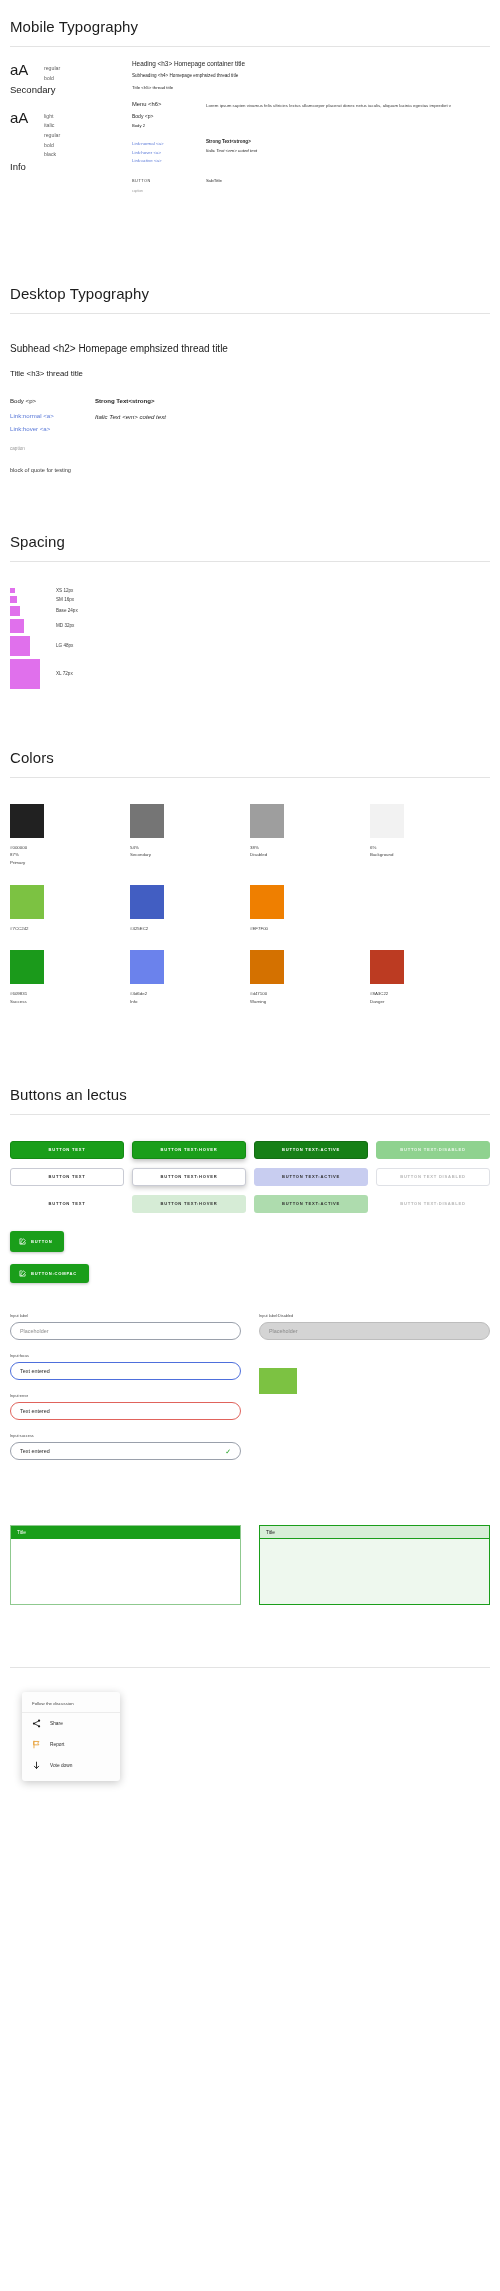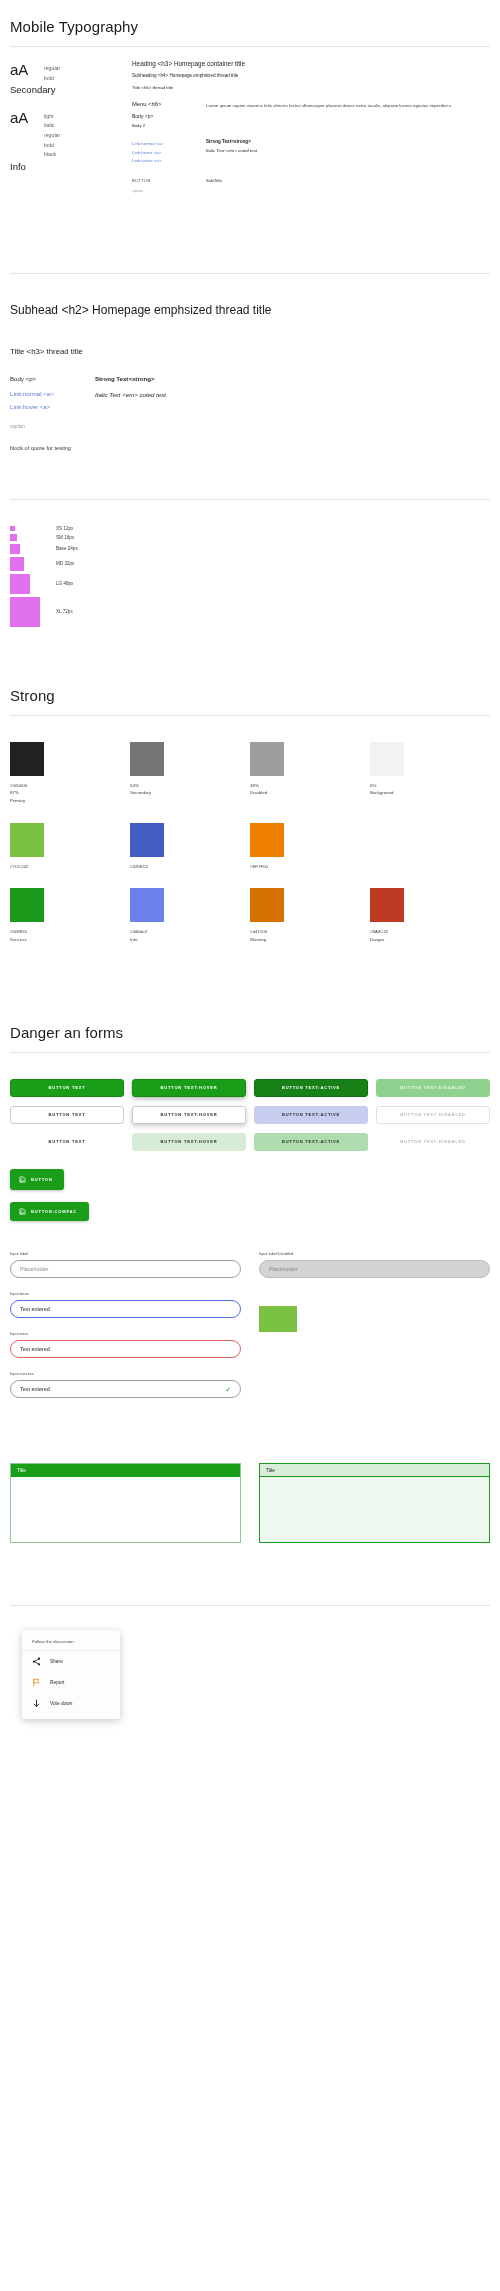--- a/index.html
+++ b/index.html
@@ -65,21 +65,21 @@
   .mt-strong { font-size: 4.6px; color: #1f1f1f; font-weight: 700; line-height: 1; margin-bottom: 4px; }
   .mt-italic { font-size: 4.4px; color: #1f1f1f; font-style: italic; line-height: 1; }
 
   .mt-lower { display: flex; margin-top: 13px; }
   .mt-btn-lbl { font-size: 3.9px; color: #3d3d3d; letter-spacing: .5px; width: 74px; flex: 0 0 74px; }
   .mt-subtitle { font-size: 4.4px; color: #1f1f1f; }
   .mt-caption { font-size: 3.4px; color: #9a9a9a; margin-top: 6px; }
 
   
   .dt-h1 { font-size: 13.5px; color: #1b1b1b; margin-bottom: 16px; line-height: 1; }
-  .dt-h2 { font-size: 12px; color: #1b1b1b; margin-bottom: 32px; line-height: 1; }
+  .dt-h2 { font-size: 10px; color: #1b1b1b; margin-bottom: 16px; line-height: 1; }
   .dt-h3 { font-size: 7.8px; color: #1b1b1b; margin-bottom: 20px; line-height: 1; }
   .dt-row { display: flex; margin-bottom: 5px; }
   .dt-col-a { width: 85px; flex: 0 0 85px; }
   .dt-body { font-size: 6.1px; color: #1f1f1f; line-height: 1; }
   .dt-strong { font-size: 6.1px; color: #1f1f1f; font-weight: 700; line-height: 1; }
   .dt-italic { font-size: 6.1px; color: #1f1f1f; font-style: italic; line-height: 1; }
   .dt-link { font-size: 6.1px; color: #5a79d8; line-height: 2.15; display: block; }
   .dt-caption { font-size: 4.6px; color: #9a9a9a; margin-top: 10px; }
   .dt-quote { font-size: 5.6px; color: #3d3d3d; margin-top: 16px; }
 
@@ -255,20 +255,21 @@
           </div>
           <div class="mt-col-b">
             <div class="mt-subtitle">SubTitle</div>
           </div>
         </div>
       </div>
     </div>
   </div>
 
   <div class="section" style="margin-top:74px">
+    <div class="section-title">Desktop Typography</div>
     <div class="section-rule"></div>
 
     <div style="padding-top:16px">
       <div class="dt-h2">Subhead &lt;h2&gt; Homepage emphsized  thread title</div>
       <div class="dt-h3">Title &lt;h3&gt; thread title</div>
 
       <div class="dt-row">
         <div class="dt-col-a">
           <div class="dt-body">Body &lt;p&gt;</div>
         </div>
@@ -286,20 +287,21 @@
           <div class="dt-italic" style="padding-top:5px">Italic Text &lt;em&gt; coted text</div>
         </div>
       </div>
 
       <div class="dt-caption">caption</div>
       <div class="dt-quote">block of quote for testing</div>
     </div>
   </div>
 
   <div class="section" style="margin-top:42px">
+    <div class="section-title">Spacing</div>
     <div class="section-rule"></div>
 
     <div style="padding-top:12px">
       <div class="sp-row">
         <div class="sp-swatch-wrap">
             <div class="sp-swatch" style="width:5px;height:5px"></div>
           </div>
         <div class="sp-label">XS 12px</div>
       </div>
       <div class="sp-row">
@@ -329,21 +331,21 @@
       <div class="sp-row">
         <div class="sp-swatch-wrap">
             <div class="sp-swatch" style="width:30px;height:30px"></div>
           </div>
         <div class="sp-label">XL 72px</div>
       </div>
     </div>
   </div>
 
   <div class="section" style="margin-top:42px">
-    <div class="section-title">Strong</div>
+    <div class="section-title">Colors</div>
     <div class="section-rule"></div>
 
     <div class="color-grid" style="padding-top:12px">
       <div class="color-cell">
         <div class="color-chip" style="background:#212121"></div>
         <div class="color-meta">#000000</div>
         <div class="color-meta">87%</div>
         <div class="color-meta">Primary</div>
       </div>
       <div class="color-cell">
@@ -393,21 +395,21 @@
       </div>
       <div class="color-cell">
         <div class="color-chip" style="background:#bc3b22"></div>
         <div class="color-meta">#8A3C22</div>
         <div class="color-meta">Danger</div>
       </div>
     </div>
   </div>
 
   <div class="section" style="margin-top:44px">
-    <div class="section-title">Danger an forms</div>
+    <div class="section-title">Buttons an lectus</div>
     <div class="section-rule"></div>
 
     <div style="padding-top:12px">
       <div class="btn-row">
         <div class="btn btn-primary">BUTTON TEXT</div>
         <div class="btn btn-primary hover">BUTTON TEXT:HOVER</div>
         <div class="btn btn-primary active">BUTTON TEXT:ACTIVE</div>
         <div class="btn btn-primary disabled">BUTTON TEXT:DISABLED</div>
       </div>
       <div class="btn-row">

